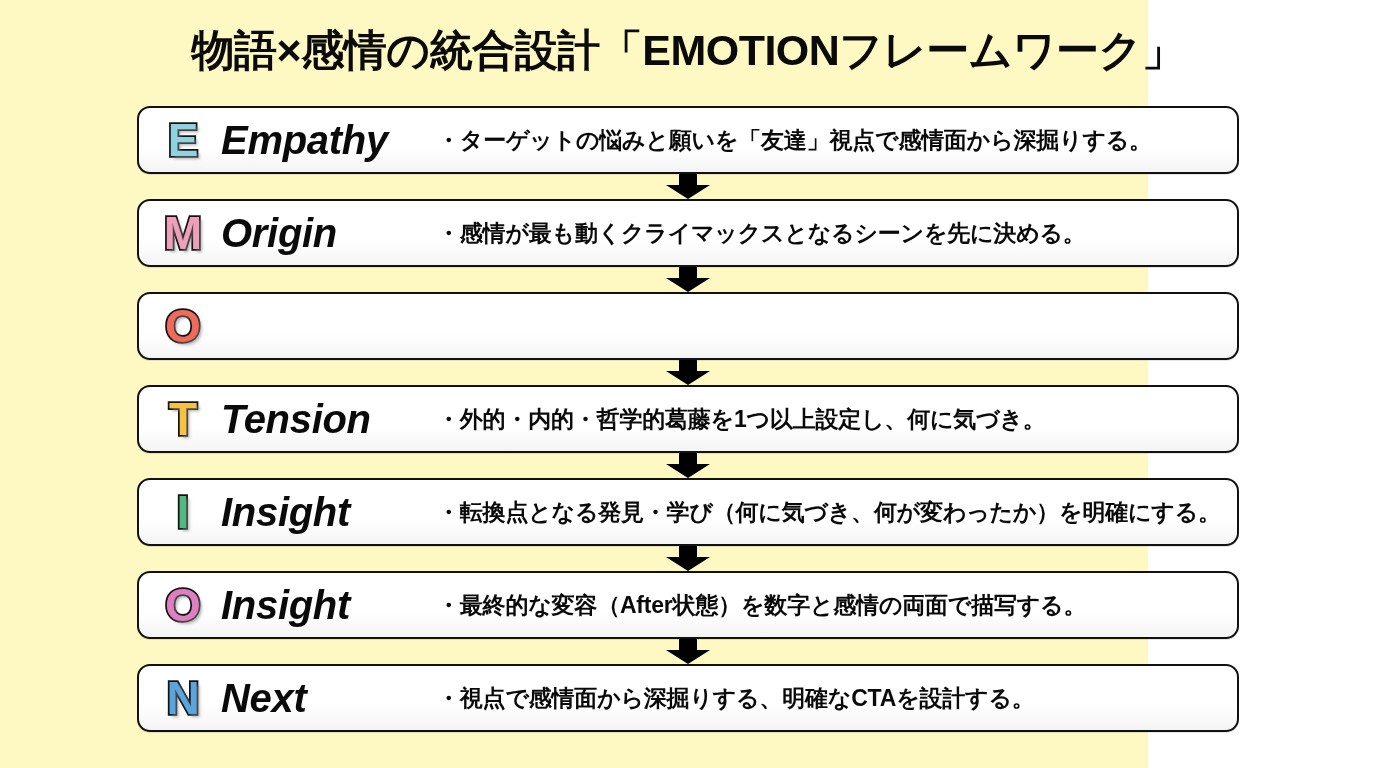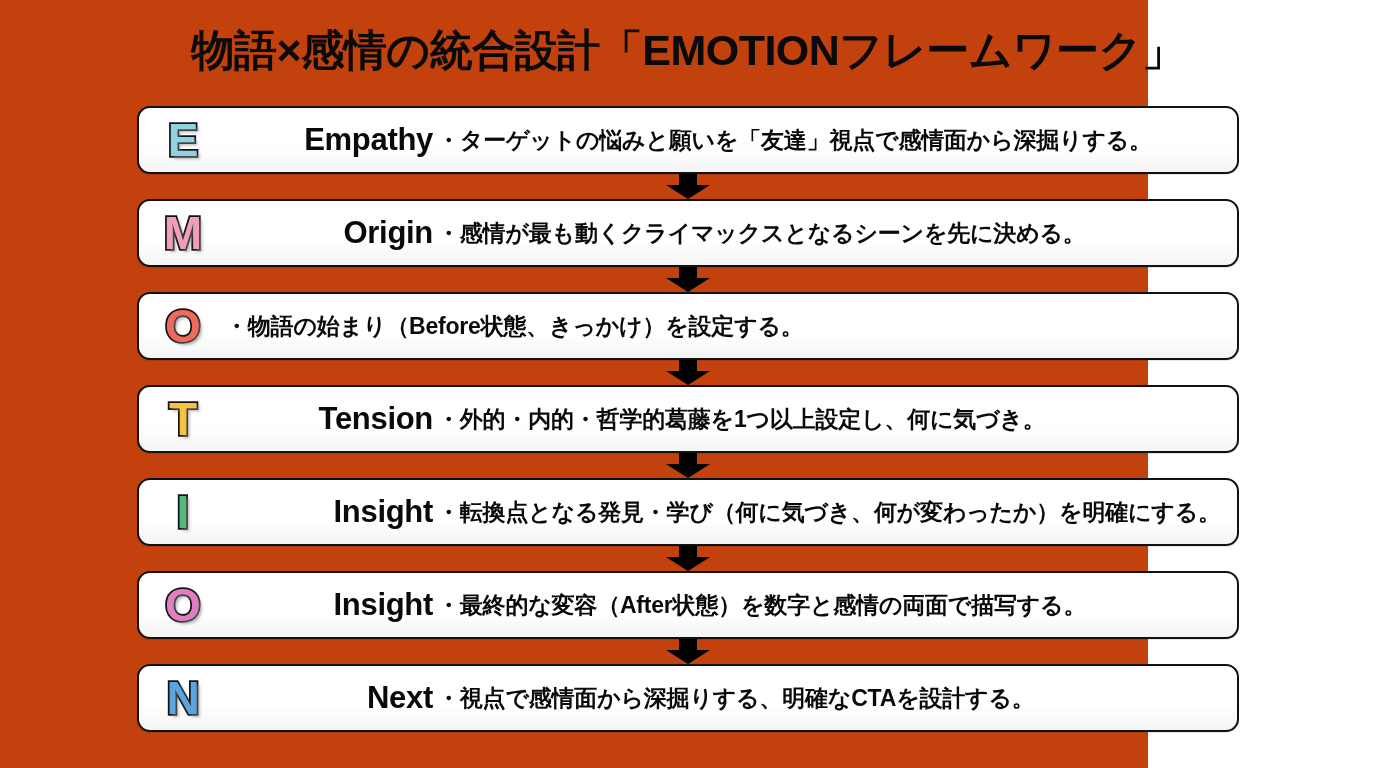--- a/index.html
+++ b/index.html
@@ -14,21 +14,21 @@
     font-family: "Liberation Sans", "DejaVu Sans", sans-serif;
     color: #000000;
     position: relative;
   }
 
   #slide {
     position: absolute;
     left: 0; top: 0;
     width: 1148px;
     height: 768px;
-    background: #c2410c;
+    background: #fef9c3;
   }
 
   
   #title {
     position: absolute;
     left: 0;
     top: 22px;
     width: 1376px;
     text-align: center;
     font-size: 43px;
@@ -88,26 +88,27 @@
     display: inline-block;
     -webkit-text-stroke: 3.5px #121212;
     paint-order: stroke fill;
     text-shadow: 3px 3px 3px rgba(120,120,120,0.55);
   }
 
   
   .name {
     width: 212px;
     min-width: 212px;
-    text-align: right;
-    font-size: 31px;
+    text-align: left;
+    font-size: 40px;
     font-weight: 700;
     letter-spacing: -0.3px;
     color: #0a0a0a;
     white-space: nowrap;
+    font-style: italic;
   }
 
   
   .desc {
     flex: 1;
     font-size: 23px;
     font-weight: 700;
     color: #0a0a0a;
     white-space: nowrap;
     padding-left: 4px;
@@ -158,21 +159,20 @@
       <svg class="arrow" viewBox="0 0 52 25">
         <polygon points="17,0 35,0 35,11 48,11 26,25 4,11 17,11" fill="#000000"></polygon>
       </svg>
     </div>
 
     <div class="row-wrap">
       <div class="row">
         <div class="badge">
           <span style="color:#ef6a5a">O</span>
         </div>
-        <div class="desc">・物語の始まり（Before状態、きっかけ）を設定する。</div>
       </div>
       <svg class="arrow" viewBox="0 0 52 25">
         <polygon points="17,0 35,0 35,11 48,11 26,25 4,11 17,11" fill="#000000"></polygon>
       </svg>
     </div>
 
     <div class="row-wrap">
       <div class="row">
         <div class="badge">
           <span style="color:#f6c243">T</span>

